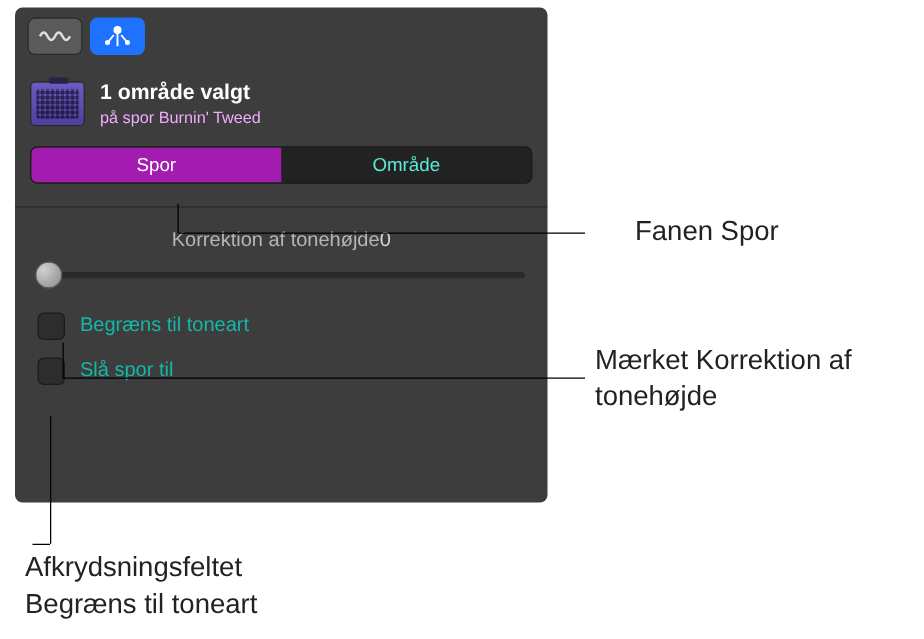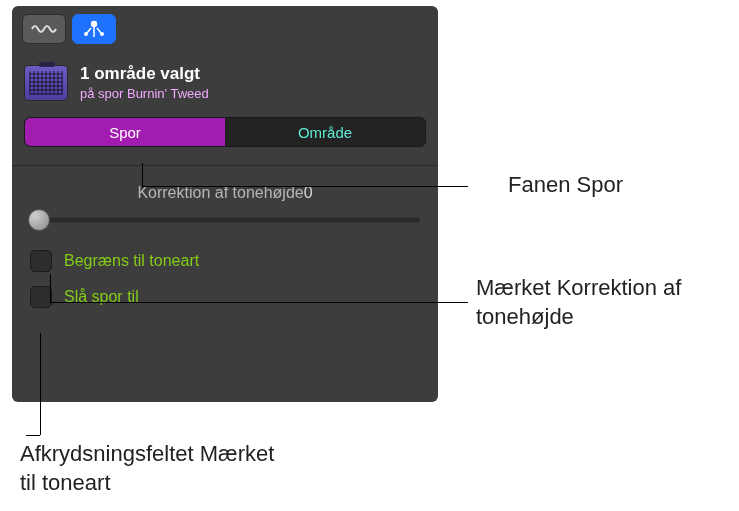--- a/index.html
+++ b/index.html
@@ -153,21 +153,21 @@
     margin-bottom: 14px;
   }
   .checkbox {
     width: 22px; height: 22px;
     background: #2d2d2d;
     border: 1px solid #1b1b1b;
     border-radius: 5px;
     cursor: pointer;
   }
   .check-label {
-    color: #84cc16;
+    color: #14b8a6;
     font-size: 16px;
   }
 
   
   .callout {
     position: absolute;
     color: #222;
     font-size: 22px;
     line-height: 1.3;
   }
@@ -240,13 +240,13 @@
 <div class="callout-line h" style="left:142px; top:186px; width:326px;"></div>
 <div class="callout-line v" style="left:142px; top:163px; height:23px;"></div>
 <div class="callout" style="left:476px; top:171px;margin-left:32px;">Fanen Spor</div>
 
 <div class="callout-line h" style="left:50px; top:302px; width:418px;"></div>
 <div class="callout-line v" style="left:50px; top:274px; height:28px;"></div>
 <div class="callout" style="left:476px; top:274px; width:230px;">Mærket Korrektion af tonehøjde</div>
 
 <div class="callout-line v" style="left:40px; top:333px; height:102px;"></div>
 <div class="callout-line h" style="left:26px; top:435px; width:14px;"></div>
-<div class="callout" style="left:20px; top:440px; width:260px;">Afkrydsningsfeltet Mærket til toneart</div>
+<div class="callout" style="left:20px; top:440px; width:260px;">Afkrydsningsfeltet Begræns til toneart</div>
 
 </body></html>

